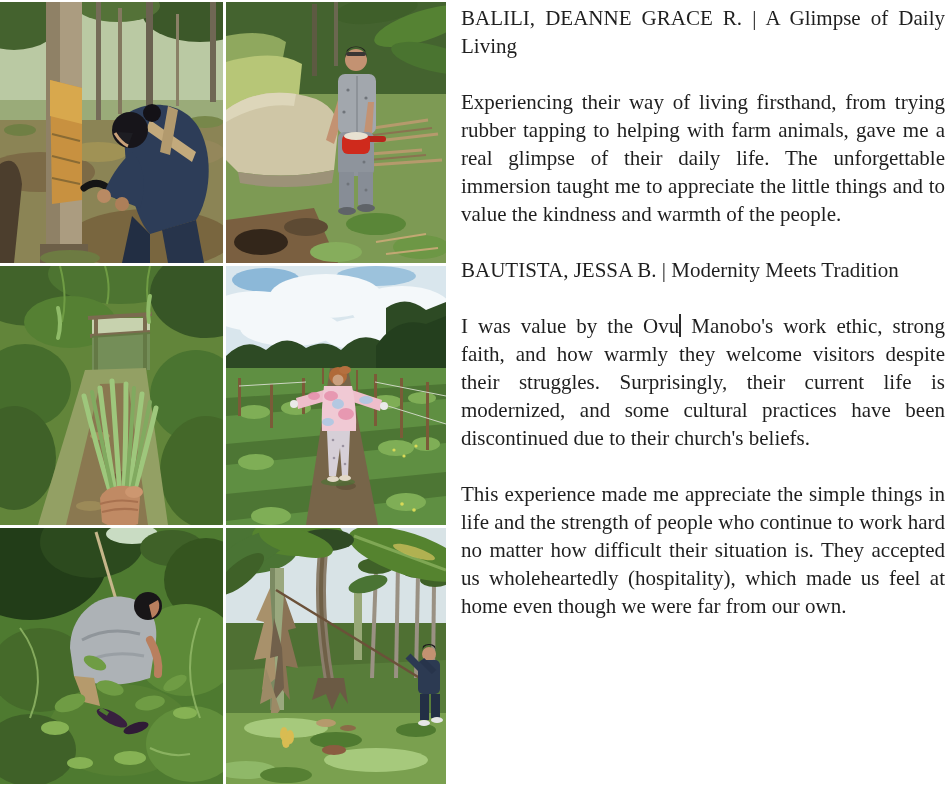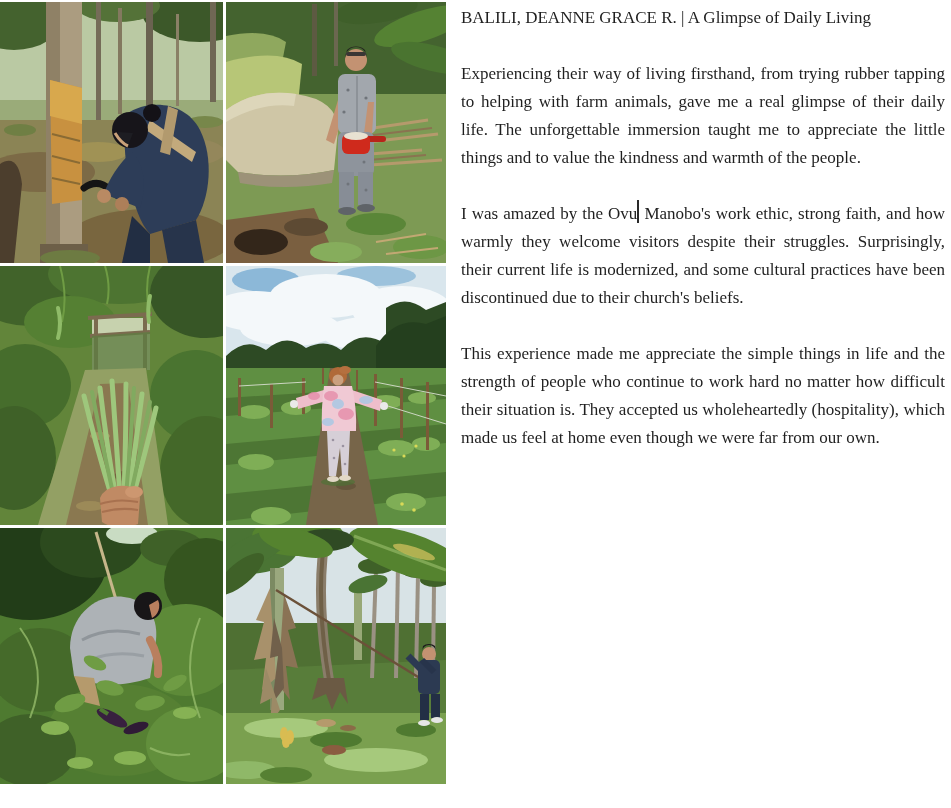--- a/index.html
+++ b/index.html
@@ -5,21 +5,21 @@
   html,body{margin:0;padding:0;background:#ffffff;}
   .page{position:relative;width:951px;height:808px;background:#ffffff;overflow:hidden;
         font-family:"Liberation Serif","DejaVu Serif",serif;}
   
   .collage{position:absolute;left:0;top:2px;width:446px;
            display:grid;grid-template-columns:223px 220px;grid-template-rows:261px 259px 256px;gap:3px;}
   .photo{margin:0;padding:0;overflow:hidden;background:#6f8f4a;}
   .photo svg{display:block;width:100%;height:100%;}
   
   .text-col{position:absolute;left:461px;top:4px;width:484px;
-            color:#1f1f1f;font-size:17px;line-height:28px;text-align:justify;}
+            color:#1f1f1f;font-size:21px;line-height:28px;text-align:justify;}
   .text-col h2{font-size:inherit;font-weight:normal;margin:0 0 28px 0;padding:0;}
   .text-col p{margin:0 0 28px 0;padding:0;}
   .entry{margin:0;padding:0;}
   .caret{display:inline-block;width:2px;height:23px;background:#2a2a2a;vertical-align:-4px;}
 </style>
 </head>
 <body>
 
 <div class="page">
 
@@ -406,21 +406,22 @@
   </div>
 
   <div class="text-col">
 
     <section class="entry">
       <h2><span>BALILI, DEANNE GRACE R.</span> <span>|</span> <span>A Glimpse of Daily Living</span></h2>
       <p>Experiencing their way of living firsthand, from trying rubber tapping to helping with farm animals, gave me a real glimpse of their daily life. The unforgettable immersion taught me to appreciate the little things and to value the kindness and warmth of the people.</p>
     </section>
 
     <section class="entry">
-      <p><span>I was amazed by the Ovu</span><span class="caret"></span><span> Manobo's work ethic, strong faith, and how warmly they welcome visitors despite their struggles. Surprisingly, their current life is modernized, and some cultural practices have been discontinued due to their church's beliefs.</span></p>
+      <h2><span>BAUTISTA, JESSA B.</span> <span>|</span> <span>Modernity Meets Tradition</span></h2>
+      <p><span>I was value by the Ovu</span><span class="caret"></span><span> Manobo's work ethic, strong faith, and how warmly they welcome visitors despite their struggles. Surprisingly, their current life is modernized, and some cultural practices have been discontinued due to their church's beliefs.</span></p>
     </section>
 
     <section class="entry">
       <p>This experience made me appreciate the simple things in life and the strength of people who continue to work hard no matter how difficult their situation is. They accepted us wholeheartedly (hospitality), which made us feel at home even though we were far from our own.</p>
     </section>
 
   </div>
 
 </div>
 

